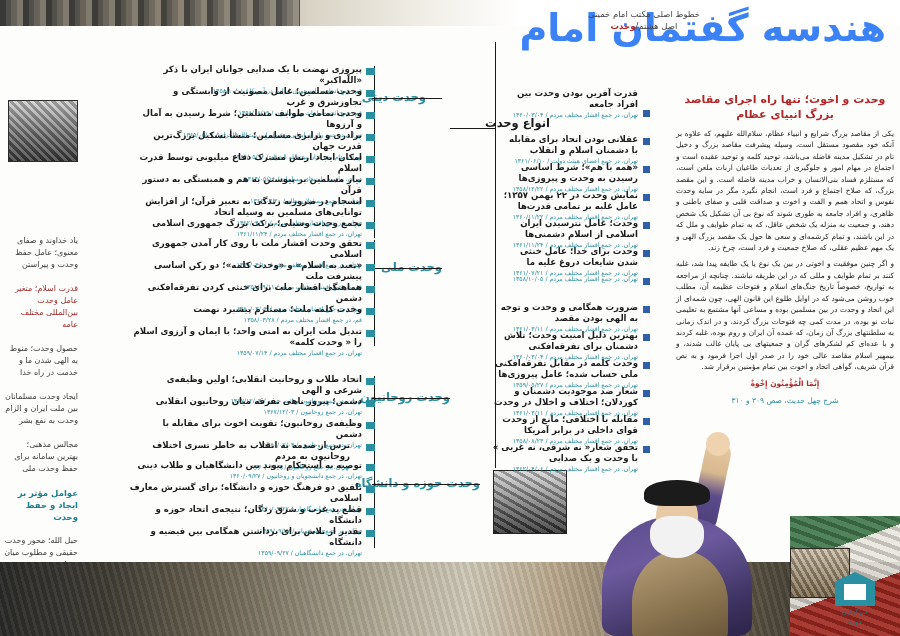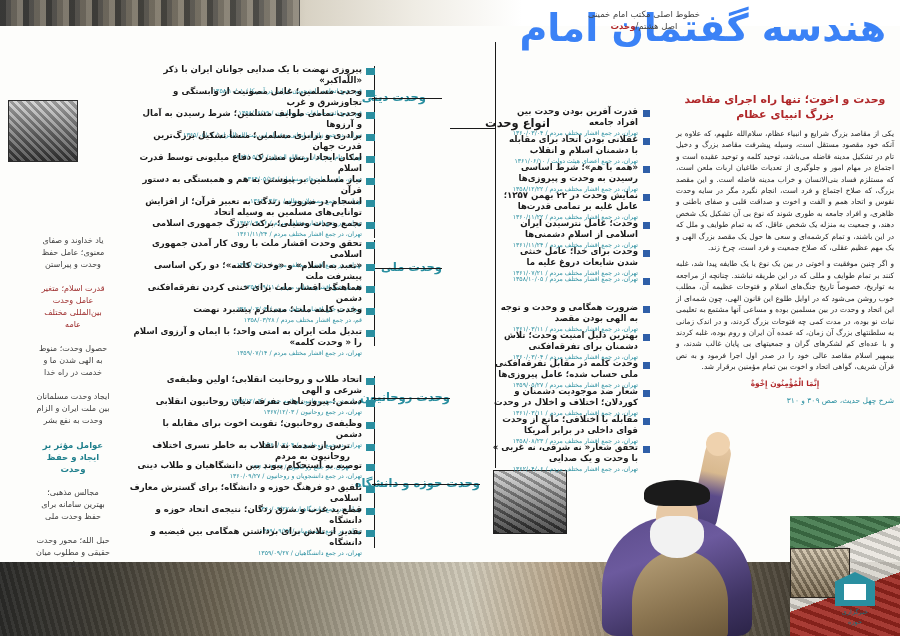--- a/index.html
+++ b/index.html
@@ -73,24 +73,24 @@
   .smalltop{position:absolute;right:200px;top:8px;text-align:center;font-size:8.5px;color:#444;line-height:12px;}
 
   
   .article{
      position:absolute;right:6px;top:92px;width:218px;height:390px;
      font-size:7.4px;line-height:11.4px;color:#1d1d1d;text-align:justify;
      direction:rtl;
   }
   .article h3{margin:0 0 6px 0;font-size:11px;color:#b0282a;text-align:center;line-height:15px;font-weight:bold;}
   .article p{margin:0 0 5px 0;}
-  .article .ref{display:block;color:#2a8fa0;font-size:7.5px;margin-top:6px;}
-
-  
-  .leftcol{position:absolute;left:4px;top:235px;width:74px;color:#3b3b3b;font-size:8px;line-height:12px;text-align:center;margin-left:32px;}
+  .article .ref{display:block;text-align:center;color:#2a8fa0;font-size:7.5px;margin-top:6px;}
+
+  
+  .leftcol{position:absolute;left:4px;top:235px;width:74px;color:#3b3b3b;font-size:8px;line-height:12px;text-align:right;}
   .leftcol .blk{margin-bottom:12px;}
   .leftcol .blk.teal{color:#1f7f8c;}
   .leftcol .blk.red{color:#9d2b2b;}
 
   
   .diagram{position:absolute;left:78px;top:28px;width:560px;height:470px;}
   .cat{position:absolute;font-size:11.5px;font-weight:bold;color:#2a8fa0;text-align:right;}
   .cat.dark{color:#1a1a1a;}
   .row{position:absolute;right:0;direction:rtl;}
   .row .ln{font-size:8.6px;color:#1b1b1b;font-weight:bold;line-height:11px;display:block;}
@@ -158,22 +158,22 @@
     <p>و اگر چنین موفقیت و اخوتی در بین یک نوع یا یک طایفه پیدا شد، غلبه کنند بر تمام طوایف و مللی که در این طریقه نباشند. چنانچه از مراجعه به تواریخ، خصوصاً تاریخ جنگ‌های اسلام و فتوحات عظیمه آن، مطلب خوب روشن می‌شود که در اوایل طلوع این قانون الهی، چون شمه‌ای از این اتحاد و وحدت در بین مسلمین بوده و مساعی آنها مشتمع به تعلیمی نبات نو بوده، در مدت کمی چه فتوحات بزرگ کردند، و در اندک زمانی به سلطنتهای بزرگ آن زمان، که عمده آن ایران و روم بوده، غلبه کردند و با عده‌ای کم لشکرهای گران و جمعیتهای بی پایان غالب شدند، و بیمهیر اسلام مقاصد عالی خود را در صدر اول اجرا فرمود و به نص قرآن شریف، گواهی اتحاد و اخوت بین تمام مؤمنین برقرار شد.</p>
     <p style="text-align:center;font-weight:bold;color:#b0282a">إِنَّمَا الْمُؤْمِنُونَ إِخْوَةٌ</p>
     <span class="ref">شرح چهل حدیث، صص ۳۰۹ و ۳۱۰</span>
   </div>
 
   <div class="leftcol">
     <div class="blk">یاد خداوند و صفای معنوی؛ عامل حفظ وحدت و پیراستن</div>
     <div class="blk red">قدرت اسلام؛ متغیر عامل وحدت بین‌المللی مختلف عامه</div>
     <div class="blk">حصول وحدت؛ منوط به الهی شدن ما و خدمت در راه خدا</div>
     <div class="blk">ایجاد وحدت مسلمانان بین ملت ایران و الزام وحدت به نفع بشر</div>
+    <div class="blk">مجالس مذهبی؛ بهترین سامانه برای حفظ وحدت ملی</div>
     <div class="blk teal" style="font-weight:bold;font-size:8.5px">عوامل مؤثر بر ایجاد و حفظ وحدت</div>
-    <div class="blk">مجالس مذهبی؛ بهترین سامانه برای حفظ وحدت ملی</div>
     <div class="blk">حبل الله؛ محور وحدت حقیقی و مطلوب میان مسلمین</div>
   </div>
 
   <div class="diagram">
 
     <div class="cat dark" style="right:88px;top:88px;">انواع وحدت</div>
     <div class="connector vline" style="right:142px;top:14px;height:100px;"></div>
     <div class="connector hline" style="right:142px;top:100px;width:46px;"></div>
 
     <div class="cat" style="right:212px;top:62px;">وحدت دینی</div>
@@ -313,21 +313,21 @@
     <div class="bullet" style="right:263px;top:480px;"></div>
 
     <div class="row" style="right:276px;top:498px;width:226px;">
       <span class="ln">تقدیر از تلاش برای برداشتن همگامی بین فیضیه و دانشگاه</span>
         <span class="rf">تهران، در جمع دانشگاهیان / ۱۳۵۹/۰۹/۲۷</span>
       </div>
     <div class="bullet" style="right:263px;top:502px;"></div>
 
     <div class="connector vline" style="right:142px;top:72px;height:368px;"></div>
 
-    <div class="row" style="right:0px;top:78px;width:138px;">
+    <div class="row" style="right:0px;top:60px;width:138px;">
       <span class="ln">قدرت آفرین بودن وحدت بین افراد جامعه</span>
         <span class="rf">تهران، در جمع اقشار مختلف مردم / ۱۳۶۰/۰۳/۰۴</span>
       </div>
     <div class="bullet blue sq" style="right:-12px;top:82px;"></div>
 
     <div class="row" style="right:0px;top:106px;width:138px;">
       <span class="ln">عقلانی بودن اتحاد برای مقابله با دشمنان اسلام و انقلاب</span>
         <span class="rf">تهران، در جمع اعضای هیئت دولت / ۱۳۶۱/۰۶/۱۰</span>
       </div>
     <div class="bullet blue sq" style="right:-12px;top:110px;"></div>

